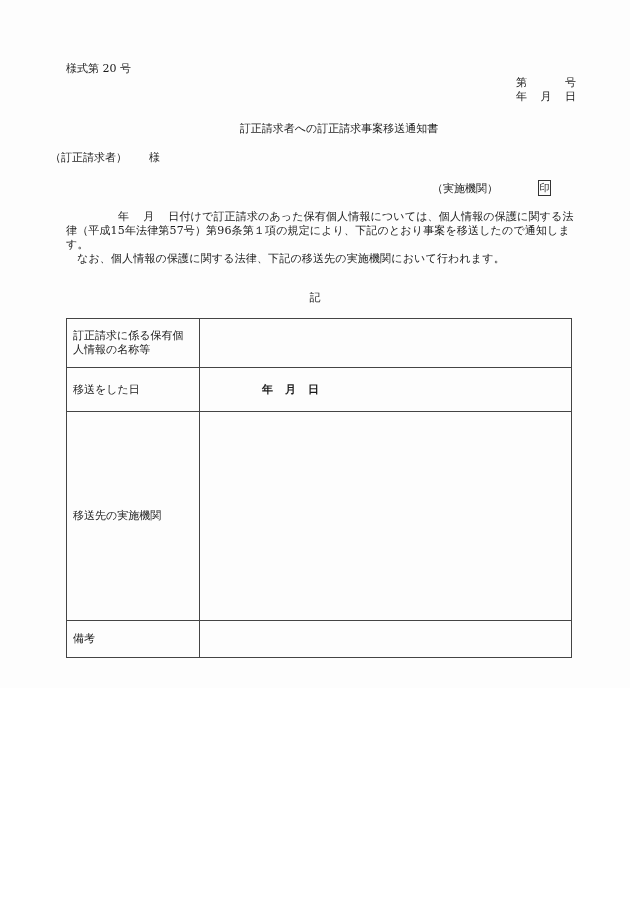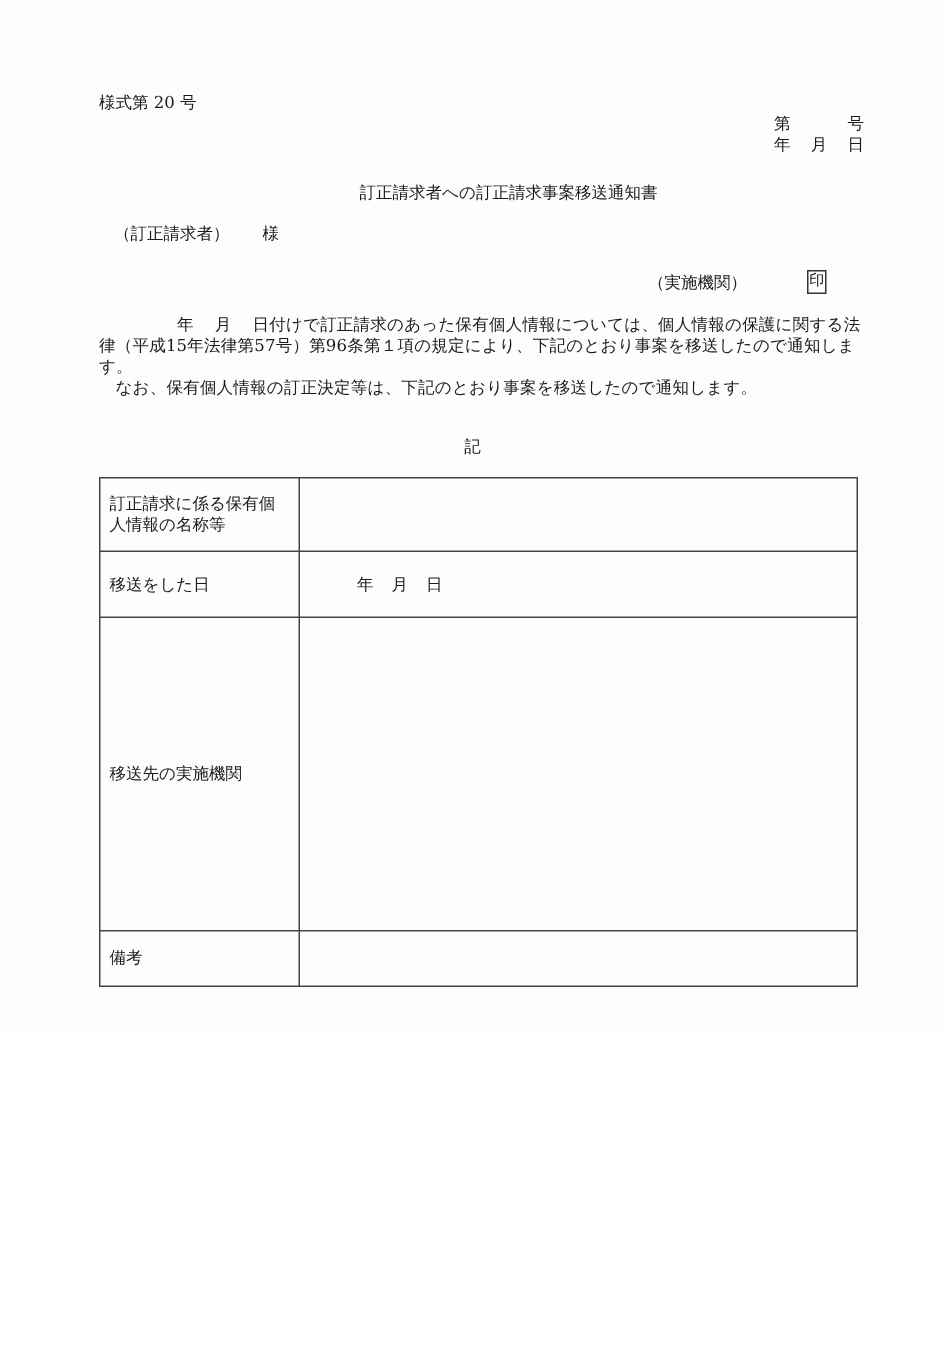--- a/index.html
+++ b/index.html
@@ -37,21 +37,21 @@
     justify-content: space-between;
     height: 14px;
     line-height: 14px;
   }
   .ref-row.three span { width: 20px; text-align: center; }
   .ref-row.three span:first-child { text-align: left; }
   .ref-row.three span:last-child { text-align: right; }
 
   .doc-title { left: 0; width: 630px; text-align: center; top: 121px; margin-left: 24px; }
 
-  .addressee { left: 76px; top: 150px; font-family: Liberation Mono, monospace; }
+  .addressee { left: 50px; top: 150px; }
   .addressee .sama { margin-left: 22px; }
 
   .agency-line { right: 79px; top: 180px; display: flex; align-items: center; gap: 37px; }
   .seal-box {
     display: inline-block;
     border: 1px solid #333;
     width: 11px;
     height: 14px;
     line-height: 14px;
     font-size: 10px;
@@ -91,22 +91,23 @@
   }
   table.record td.label { width: 120px; }
   table.record td.value { }
   .row-1 td { height: 40px; }
   .row-2 td { height: 35px; }
   .row-3 td { height: 35px; }
   .row-4 td { height: 200px; }
   .row-5 td { height: 28px; }
   .date-cell {
     display: inline-block;
-    margin-left: 32px;
+    margin-left: 56px;
     word-spacing: 0;
+    font-weight: bold;
   }
   .date-cell span { display: inline-block; margin-right: 12px; }
 </style>
 </head>
 <body>
 
 <div class="page">
 
   <div class="abs form-number">様式第 20 号</div>
 
@@ -128,21 +129,21 @@
     <span>（訂正請求者）</span><span class="sama">様</span>
   </div>
 
   <div class="abs agency-line">
     <span>（実施機関）</span>
     <span class="seal-box">印</span>
   </div>
 
   <div class="body-text">
     <p class="para1"><span style="display:inline-block;width:52px;"></span><span>年</span><span style="display:inline-block;width:14px;"></span><span>月</span><span style="display:inline-block;width:14px;"></span><span>日付けで訂正請求のあった保有個人情報については、個人情報の保護に関する法律（平成15年法律第57号）第96条第１項の規定により、下記のとおり事案を移送したので通知します。</span></p>
-    <p class="para2">なお、保有個人情報の訂正決定等は、下記のとおり事案を移送したので通知します。</p>
+    <p class="para2">なお、個人情報の保護に関する法律、下記の移送先の実施機関において行われます。</p>
   </div>
 
   <div class="abs ki">記</div>
 
   <table class="record">
     <tbody>
         <tr class="row-1">
       <td class="label">訂正請求に係る保有個人情報の名称等</td>
       <td class="value"></td>
     </tr>

